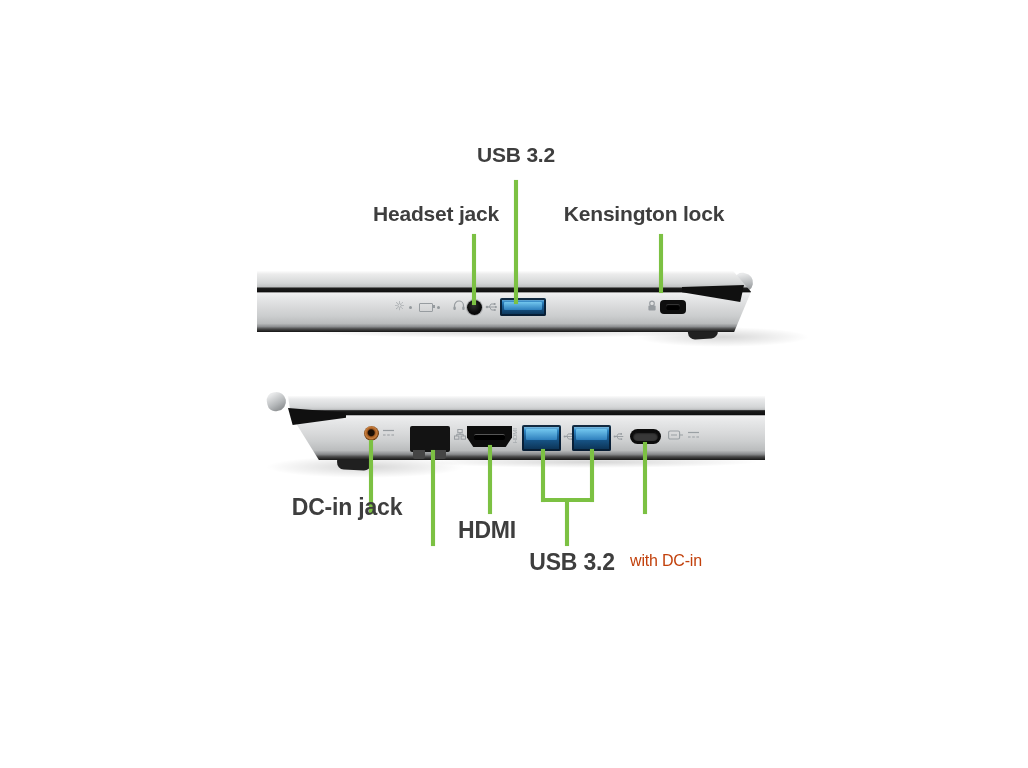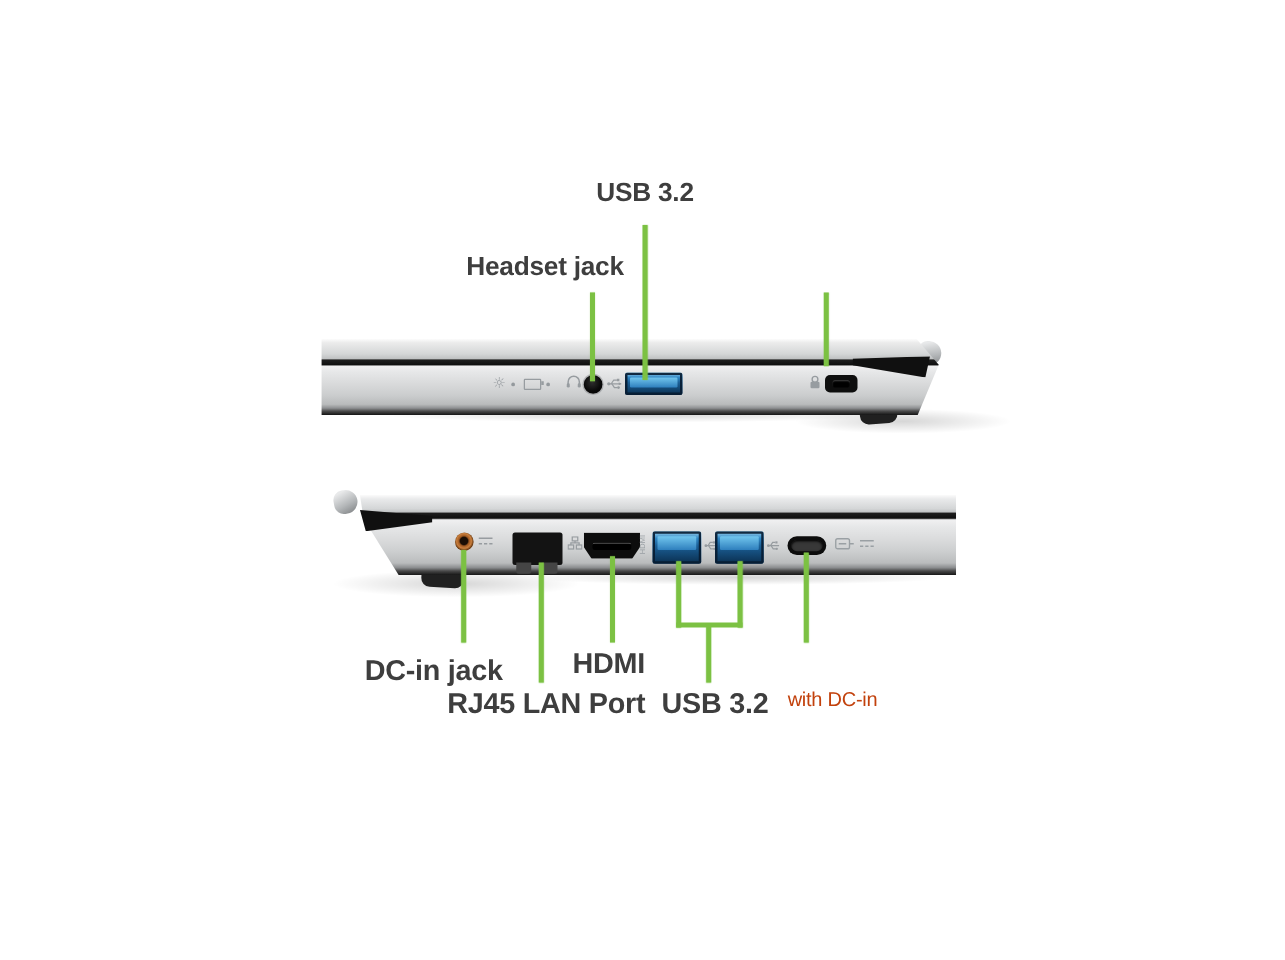--- a/index.html
+++ b/index.html
@@ -84,20 +84,21 @@
 </style>
 </head>
 <body>
 
 <div id="stage">
 
   <section style="position:absolute;inset:0;">
 
     <span class="lbl lbl-top" style="left:516px;top:143px">USB 3.2</span>
     <span class="lbl lbl-top" style="left:436px;top:202px">Headset jack</span>
+    <span class="lbl lbl-top" style="left:644px;top:202px">Kensington lock</span>
 
     <div class="cline" style="left:514px;top:180px;height:124px"></div>
     <div class="cline" style="left:472px;top:234px;height:71px"></div>
     <div class="cline" style="left:659px;top:234px;height:59px"></div>
 
     <div class="knob" style="left:734px;top:273px;transform:rotate(10deg)"></div>
     <div class="gshadow" style="left:635px;top:327px;width:175px;height:20px"></div>
     <div class="gshadow" style="left:300px;top:326px;width:420px;height:12px"></div>
     <div class="foot" style="left:688px;top:327px;width:30px;height:12px;transform:rotate(-4deg)"></div>
     <div class="body body-top"></div>
@@ -213,20 +214,19 @@
 
     <div class="cline" style="left:369px;top:440px;height:74px"></div>
     <div class="cline" style="left:431px;top:450px;height:96px"></div>
     <div class="cline" style="left:488px;top:445px;height:69px"></div>
     <div class="cline" style="left:541px;top:449px;height:53px"></div>
     <div class="cline" style="left:590px;top:449px;height:53px"></div>
     <div class="cline-h" style="left:541px;top:498px;width:53px"></div>
     <div class="cline" style="left:565px;top:500px;height:46px"></div>
     <div class="cline" style="left:643px;top:442px;height:72px"></div>
 
-    <span class="lbl lbl-bottom" style="left:347px;top:523px">DC-in jack</span>
+    <span class="lbl lbl-bottom" style="left:347px;top:494px">DC-in jack</span>
     <span class="lbl lbl-bottom" style="left:487px;top:517px">HDMI</span>
-    <span class="lbl lbl-bottom" style="left:437px;top:549px">RJ45 LAN Port</span>
     <span class="lbl lbl-bottom" style="left:572px;top:549px">USB 3.2</span>
     <span class="lbl lbl-sub" style="left:666px;top:552px">with DC-in</span>
   </section>
 
 </div>
 
 </body></html>

